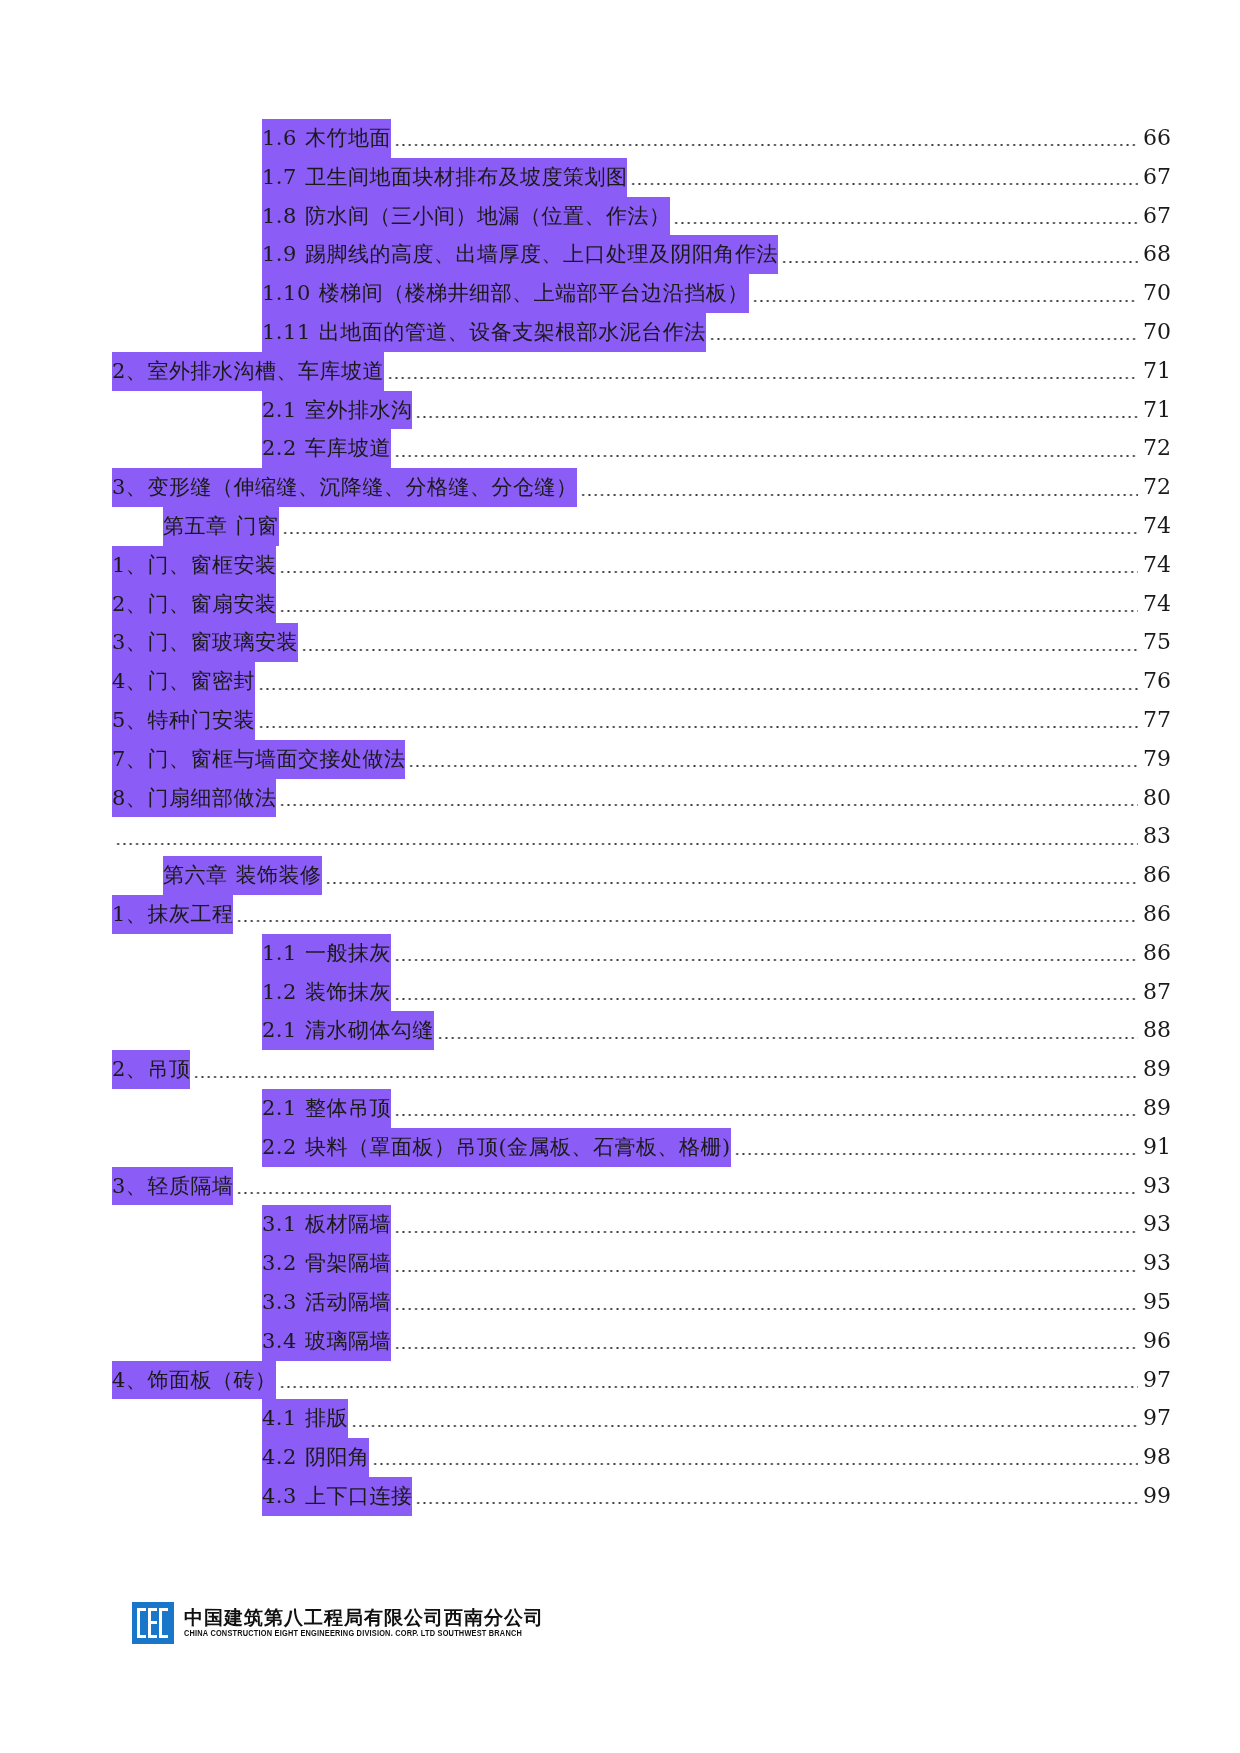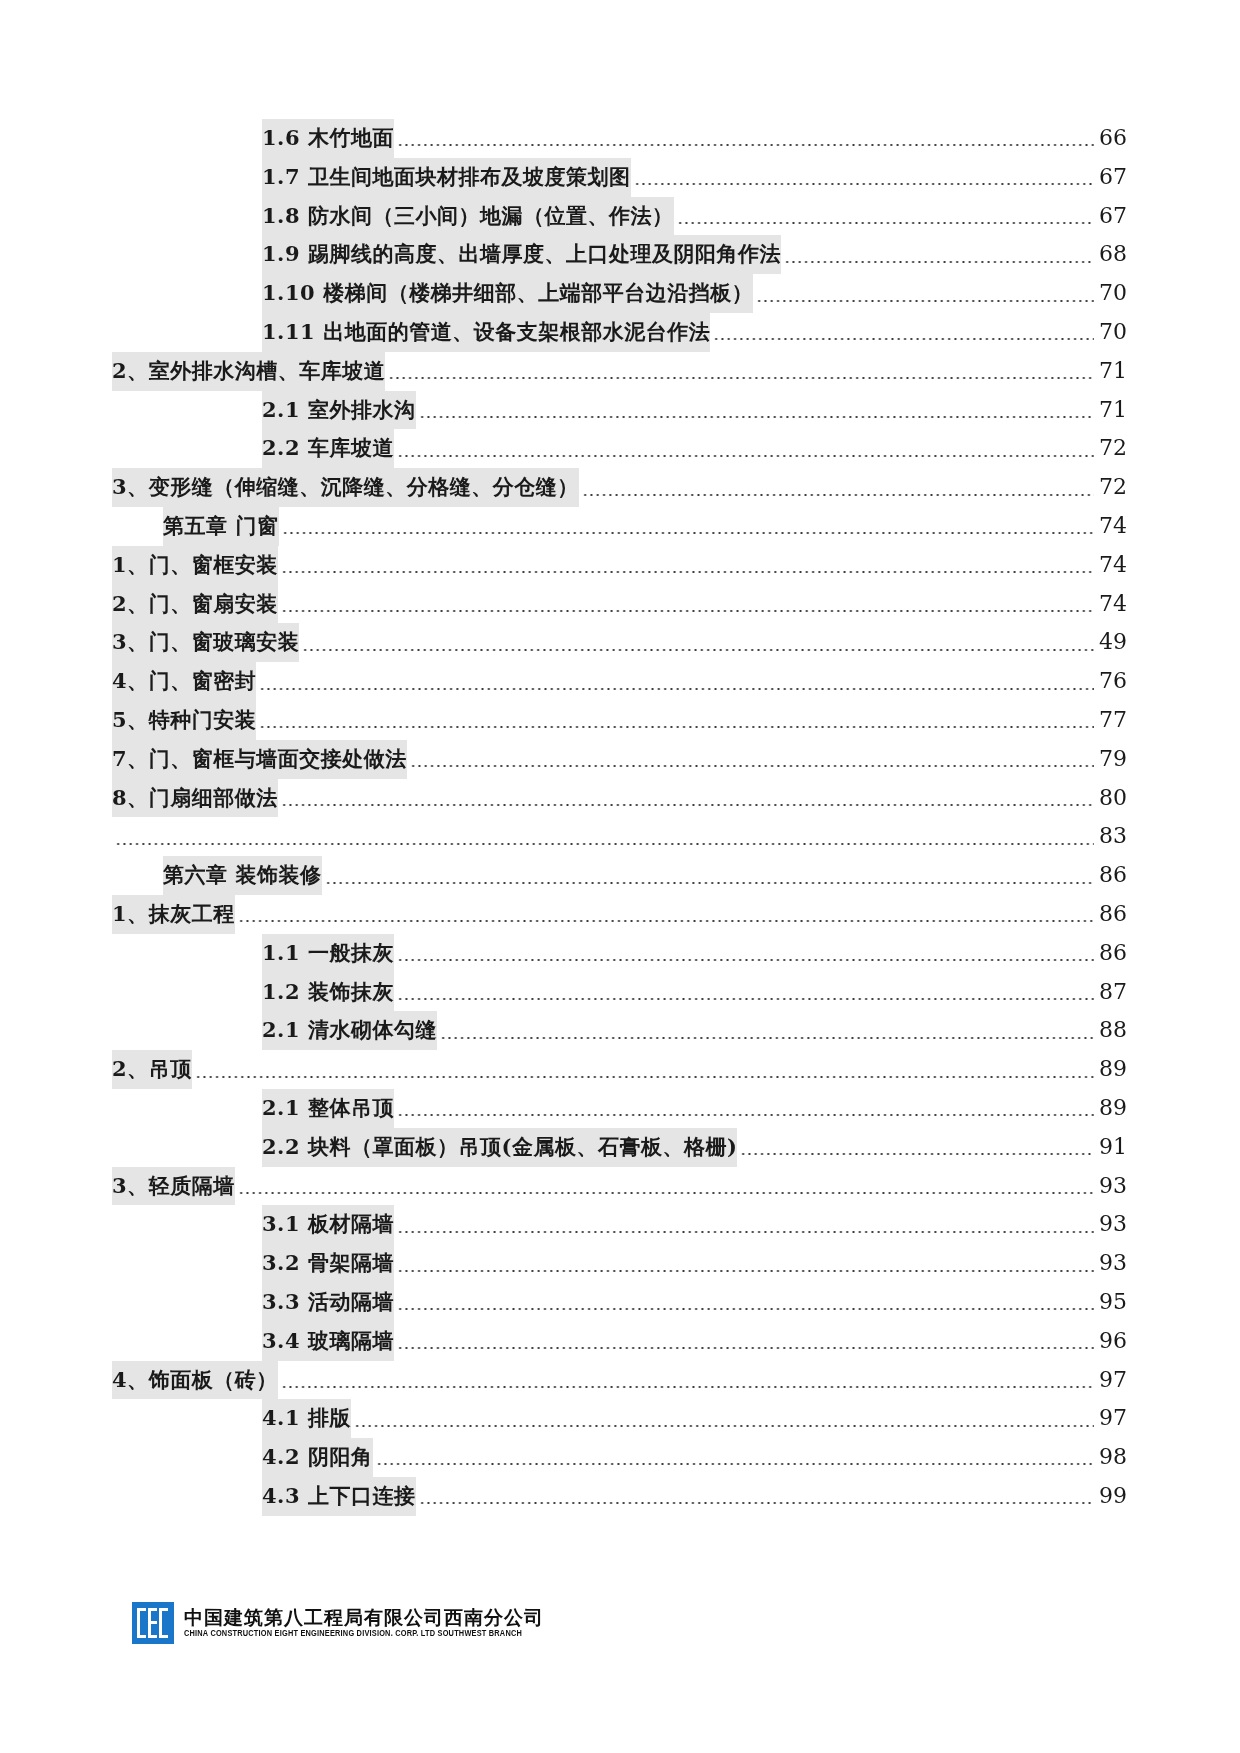--- a/index.html
+++ b/index.html
@@ -4,26 +4,26 @@
 <style>
   html, body { margin: 0; padding: 0; background: #ffffff; }
   body { width: 1240px; height: 1753px; position: relative; overflow: hidden;
          font-family: "DejaVu Serif", "Liberation Serif", serif; color: #1a1a1a; }
   .toc { position: absolute; left: 0; top: 119px; width: 1240px; }
   .row { position: relative; height: 38.8px; display: flex; align-items: center;
          font-size: 21px; line-height: 38.8px; white-space: nowrap; }
   .row.l0 { padding-left: 163px; }
   .row.l1 { padding-left: 112px; }
   .row.l2 { padding-left: 262px; }
-  .row .label { flex: 0 0 auto; background: #e5e5e5; letter-spacing: 0.5px; font-weight: bold; }
+  .row .label { flex: 0 0 auto; background: #8b5cf6; letter-spacing: 0.5px; }
   .row .num { margin-right: 8px; }
   .row .leader { flex: 1 1 auto; height: 2px; margin: 0 3px; align-self: center; margin-top: 14px;
                  background-image: radial-gradient(circle, #222 0.95px, transparent 1.2px);
                  background-size: 6.3px 3px; background-repeat: repeat-x; background-position: left center; }
-  .row .page { flex: 0 0 auto; width: 30px; margin-right: 113px; text-align: right;
+  .row .page { flex: 0 0 auto; width: 30px; margin-right: 69px; text-align: right;
                font-family: "DejaVu Serif", "Liberation Serif", serif; font-size: 22px; }
   .footer { position: absolute; left: 132px; top: 1599px; height: 48px; display: flex; align-items: center; }
   .logo { width: 42px; height: 42px; background: #1a76c8; position: relative; margin-right: 10px; overflow: hidden; }
   .logo .bars { position: absolute; left: 5px; top: 6px; right: 5px; bottom: 6px; }
   .logo .bars span { position: absolute; background: #ffffff; }
   .company { display: flex; flex-direction: column; justify-content: center; }
   .company .cn { font-family: "DejaVu Sans", "Liberation Sans", sans-serif; font-weight: bold;
                  font-size: 19px; color: #111; letter-spacing: 1px; line-height: 22px; }
   .company .en { font-family: "Liberation Sans", "DejaVu Sans", sans-serif; font-weight: bold;
                  font-size: 7.4px; color: #111; letter-spacing: 0.2px; line-height: 12px; transform: scaleY(1.1); transform-origin: left; }
@@ -93,21 +93,21 @@
       <span class="page">74</span>
     </div>
     <div class="row l1">
       <span class="label"><span class="num" style="margin-right: 0px;">2、</span><span>门、窗扇安装</span></span>
       <span class="leader"></span>
       <span class="page">74</span>
     </div>
     <div class="row l1">
       <span class="label"><span class="num" style="margin-right: 0px;">3、</span><span>门、窗玻璃安装</span></span>
       <span class="leader"></span>
-      <span class="page">49</span>
+      <span class="page">75</span>
     </div>
     <div class="row l1">
       <span class="label"><span class="num" style="margin-right: 0px;">4、</span><span>门、窗密封</span></span>
       <span class="leader"></span>
       <span class="page">76</span>
     </div>
     <div class="row l1">
       <span class="label"><span class="num" style="margin-right: 0px;">5、</span><span>特种门安装</span></span>
       <span class="leader"></span>
       <span class="page">77</span>

